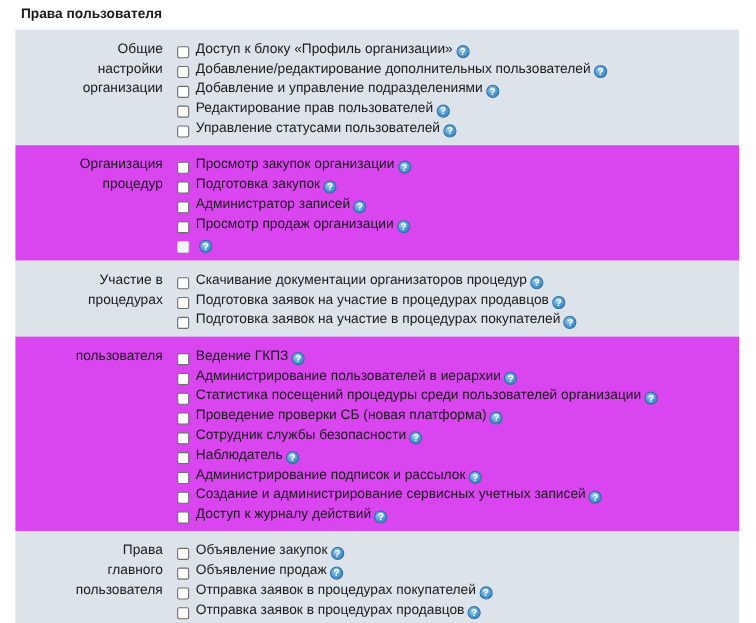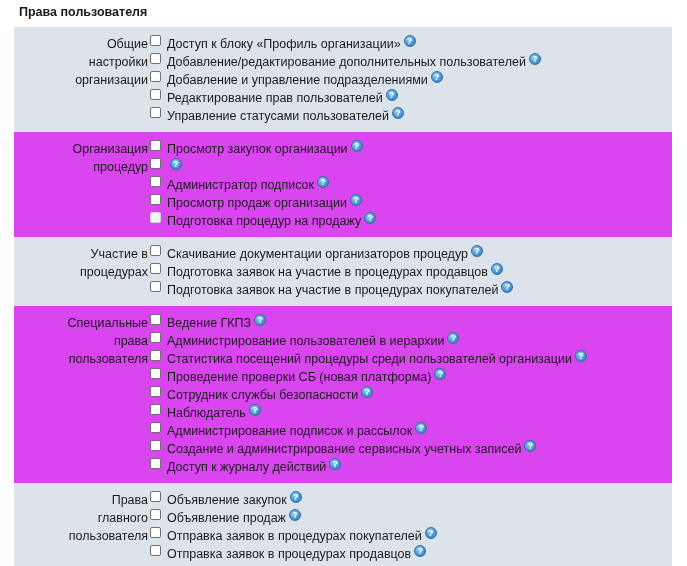--- a/index.html
+++ b/index.html
@@ -5,21 +5,21 @@
   html, body { margin: 0; padding: 0; background: #ffffff; }
   body { width: 687px; height: 566px; overflow: hidden; font-family: "Liberation Sans", sans-serif; font-size: 12.5px; color: #1a1a1a; }
   .title { position: absolute; left: 19px; top: 5px; font-weight: bold; font-size: 12.5px; text-align: center; }
   .table { position: absolute; left: 14px; top: 27px; width: 658px; }
   .section { display: flex; padding: 8px 0 7px 0; }
   .section.dark { background: #dde3ea; }
   .section.light { background: #d946ef; }
   .label-col { width: 134px; text-align: right; line-height: 18px; padding-right: 2px; }
   .label-col span { display: block; padding-left: 48px; }
   .items { flex: 1; }
-  .item { display: flex; align-items: flex-start; height: 18px; line-height: 18px; }
+  .item { display: flex; align-items: flex-end; height: 18px; line-height: 18px; margin-left: 11px; }
   .cb { width: 11px; height: 11px; border: 1px solid #6f6f6f; border-radius: 2px; background: #fff; margin: 0 6px 0 0; box-sizing: border-box; flex: none; cursor: pointer; }
   .cb.disabled { border-color: #cfd3d7; background: #f2f4f6; cursor: default; }
   .item-label { white-space: nowrap; cursor: pointer; }
   .help { display: inline-block; width: 12px; height: 12px; margin-left: 3px; border-radius: 50%; flex: none;
           background: radial-gradient(circle at 40% 35%, #9fd0f0 0%, #4a9ad3 55%, #2c6fa8 100%);
           border: 1px solid #2f6fa3; box-sizing: border-box; color: #fff; font-size: 9px; line-height: 10px; text-align: center; font-weight: bold; cursor: pointer; }
 </style>
 </head>
 <body>
 
@@ -65,35 +65,35 @@
         <span>процедур</span>
       </div>
       <div class="items">
         <div class="item">
           <span class="cb"></span>
           <span class="item-label">Просмотр закупок организации</span>
           <span class="help">?</span>
         </div>
         <div class="item">
           <span class="cb"></span>
+          <span class="item-label">Подготовка закупок</span>
           <span class="help">?</span>
         </div>
         <div class="item">
           <span class="cb"></span>
-          <span class="item-label">Администратор подписок</span>
+          <span class="item-label">Администратор записей</span>
           <span class="help">?</span>
         </div>
         <div class="item">
           <span class="cb"></span>
           <span class="item-label">Просмотр продаж организации</span>
           <span class="help">?</span>
         </div>
         <div class="item">
           <span class="cb disabled"></span>
-          <span class="item-label">Подготовка процедур на продажу</span>
           <span class="help">?</span>
         </div>
       </div>
     </div>
     <div class="section dark">
       <div class="label-col">
         <span>Участие в</span>
         <span>процедурах</span>
       </div>
       <div class="items">
@@ -109,21 +109,20 @@
         </div>
         <div class="item">
           <span class="cb"></span>
           <span class="item-label">Подготовка заявок на участие в процедурах покупателей</span>
           <span class="help">?</span>
         </div>
       </div>
     </div>
     <div class="section light">
       <div class="label-col">
-        <span>Специальные права</span>
         <span>пользователя</span>
       </div>
       <div class="items">
         <div class="item">
           <span class="cb"></span>
           <span class="item-label">Ведение ГКПЗ</span>
           <span class="help">?</span>
         </div>
         <div class="item">
           <span class="cb"></span>

